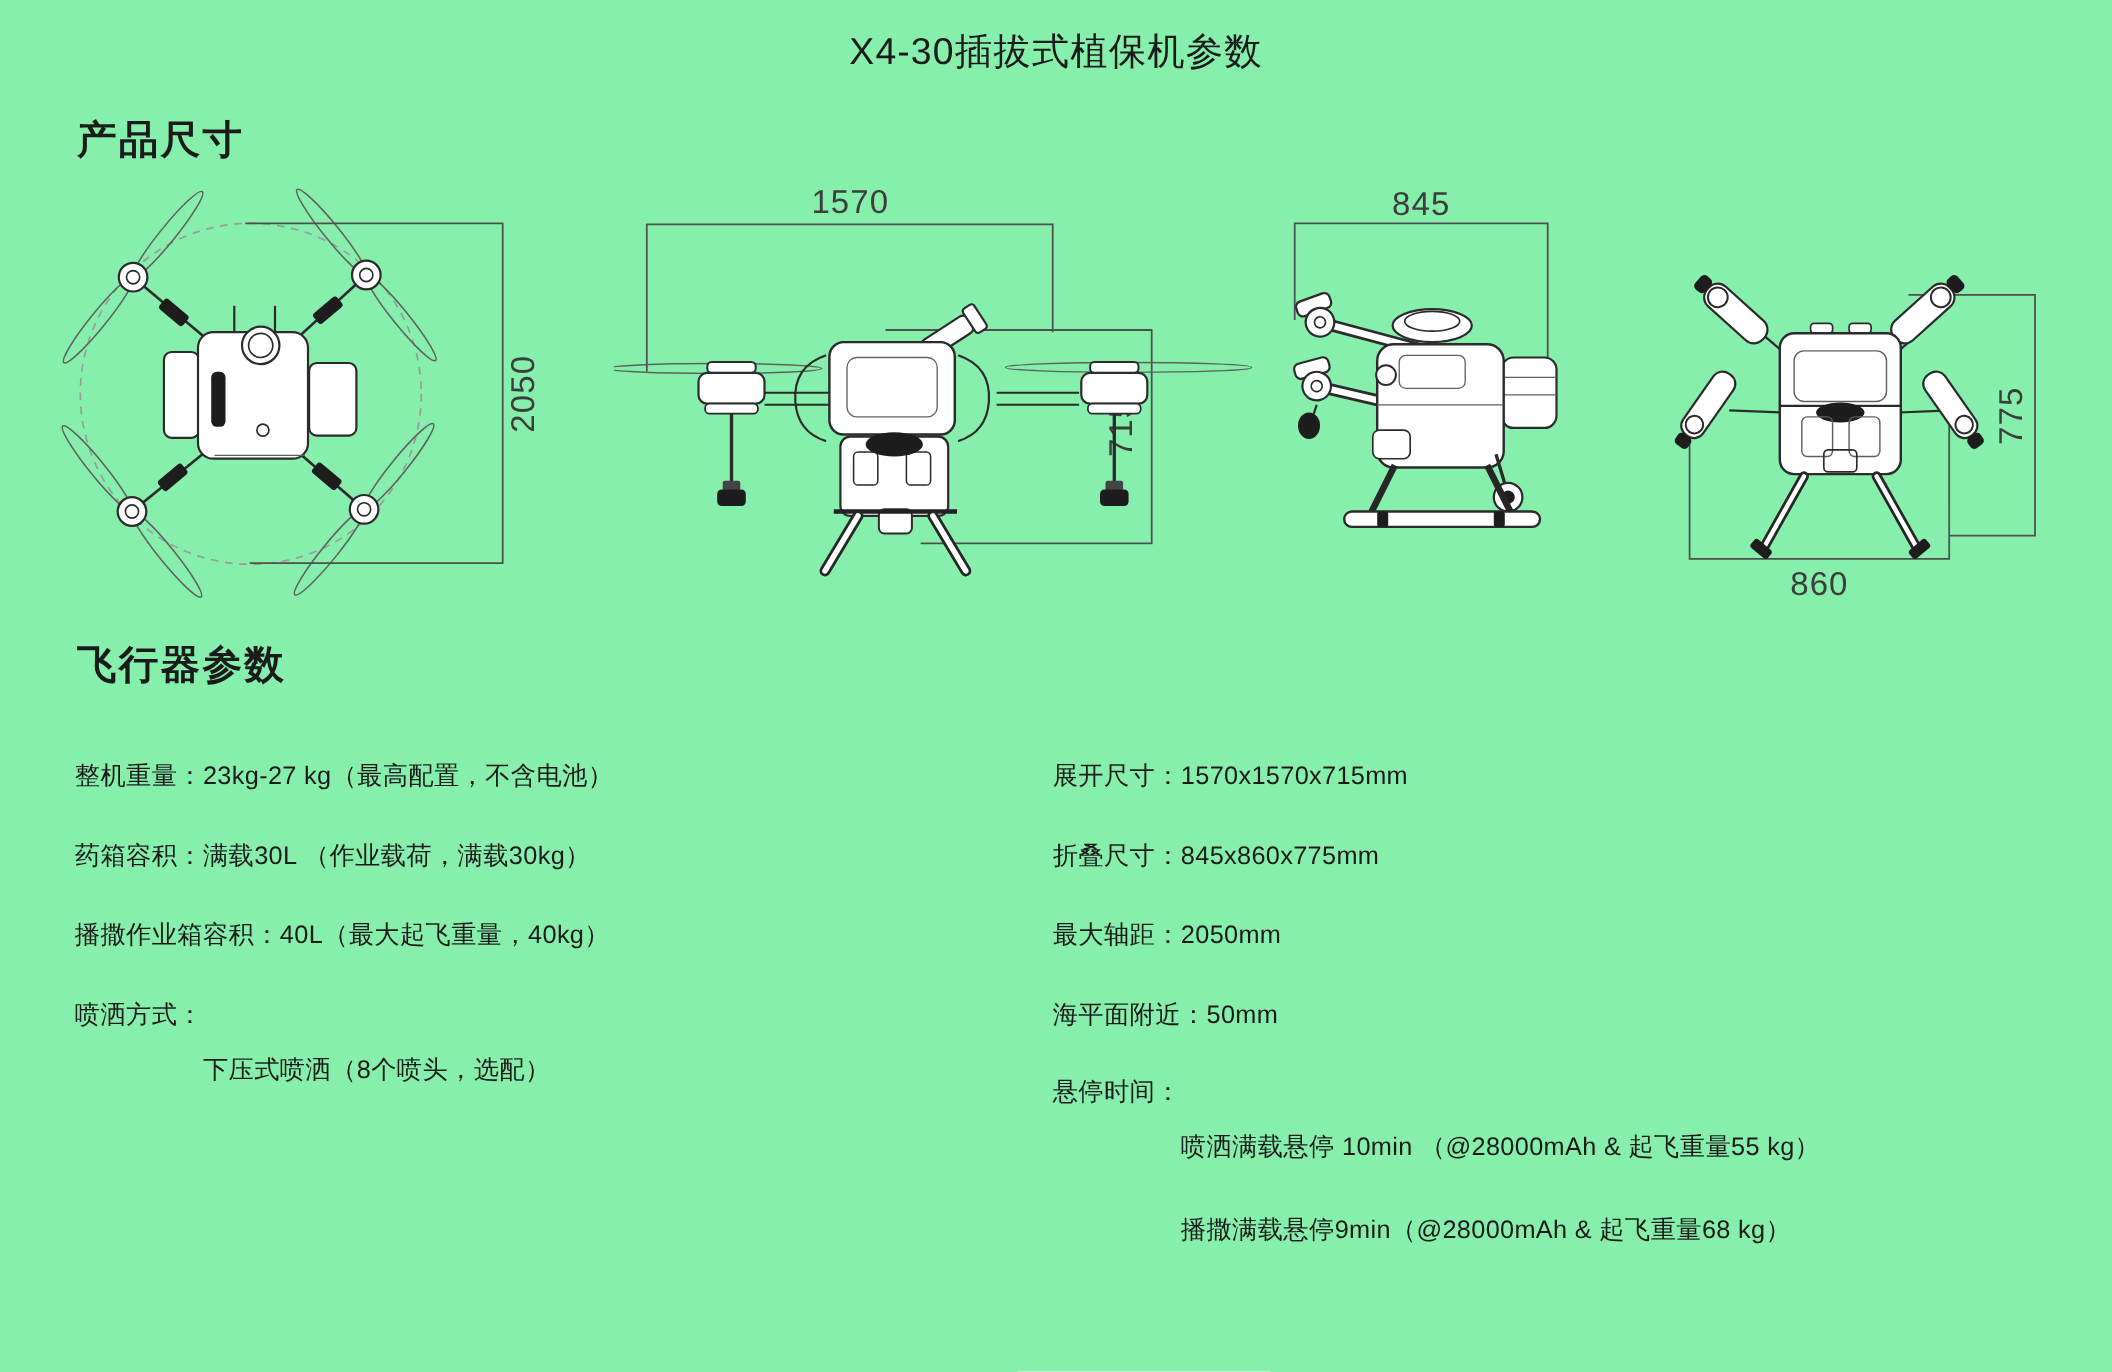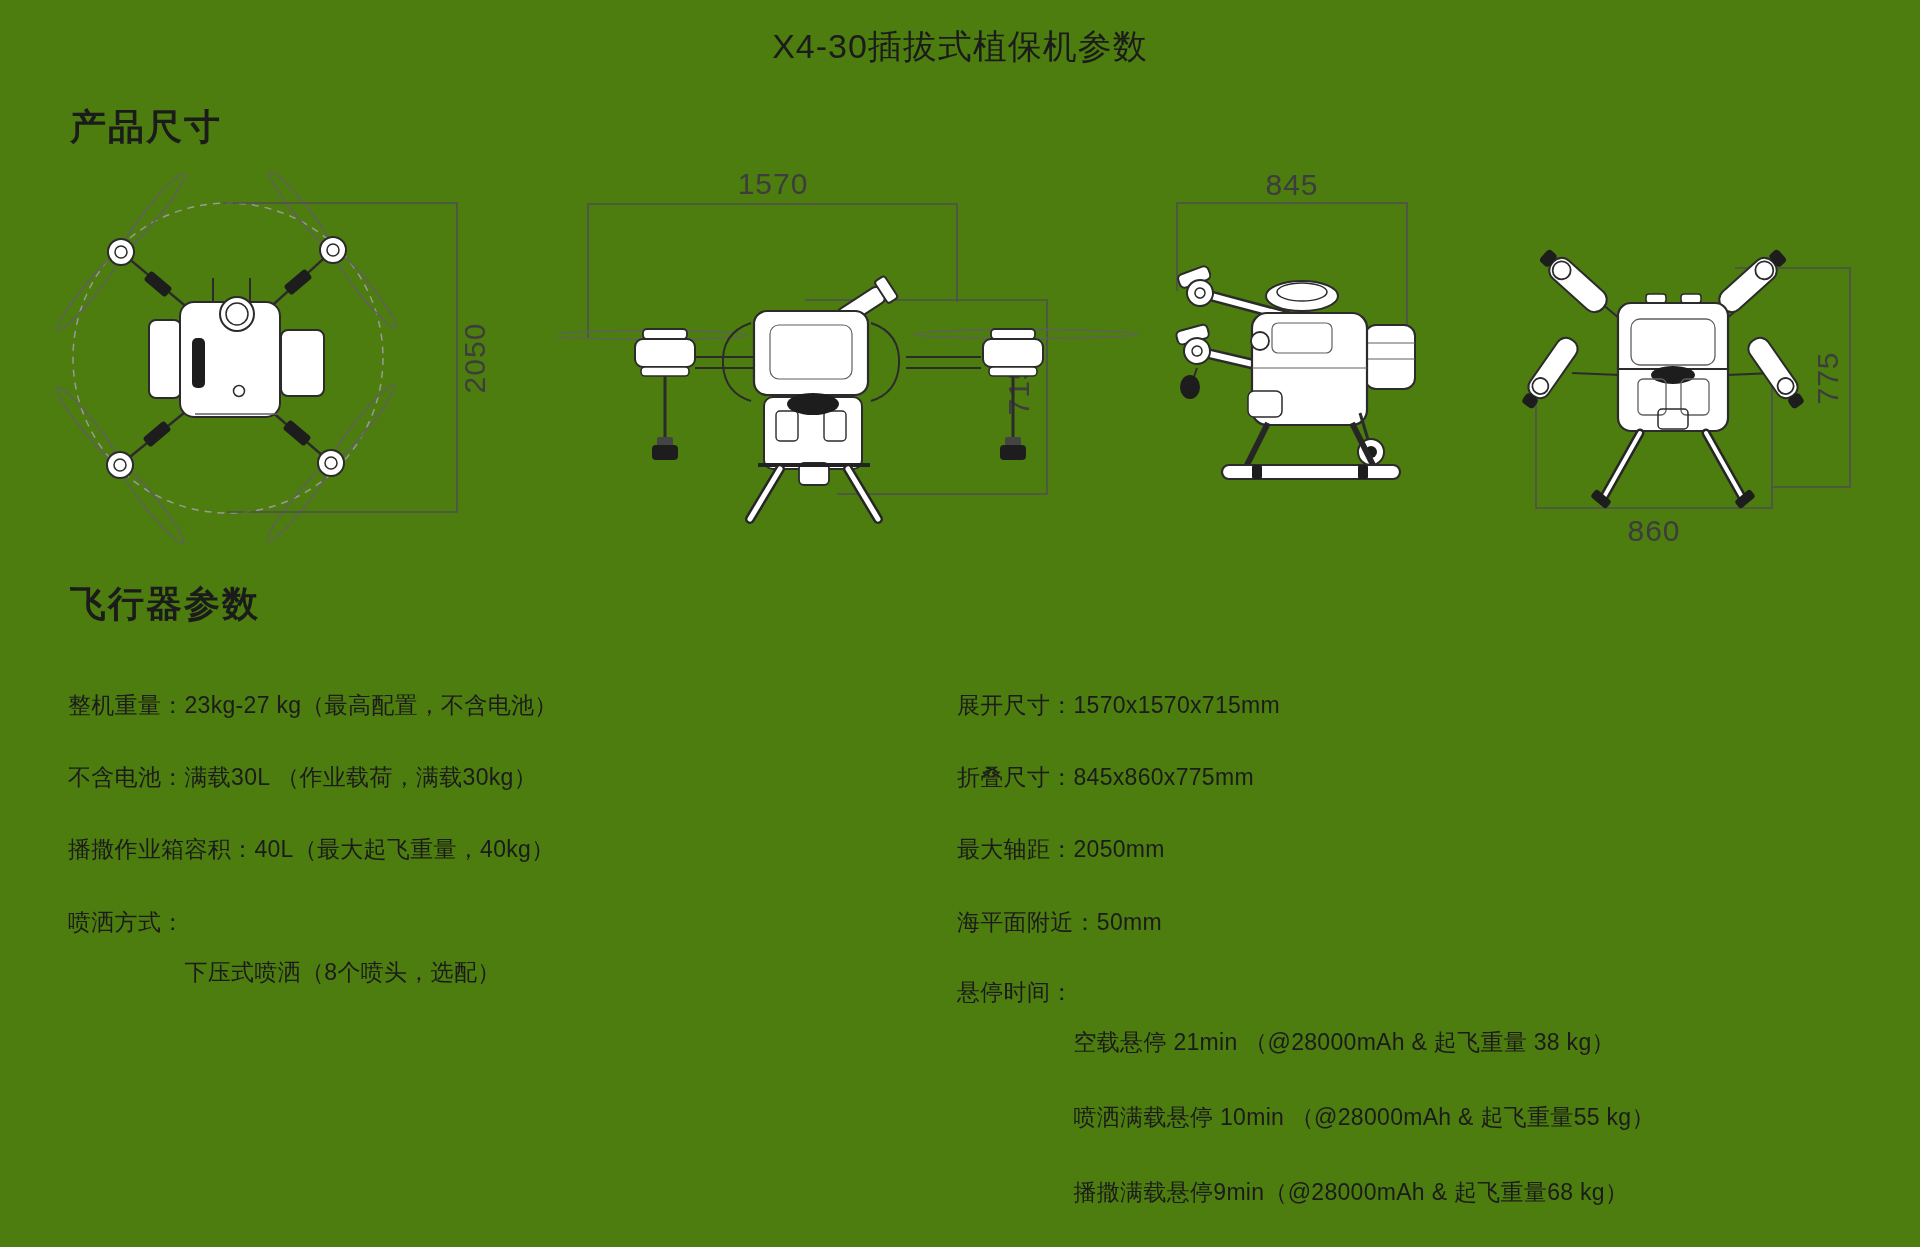--- a/index.html
+++ b/index.html
@@ -1,16 +1,16 @@
 <!DOCTYPE html>
 <html><head>
 <meta charset="utf-8">
 <style>
   html,body{margin:0;padding:0;background:#ffffff;}
-  .page{position:relative;width:1920px;height:1247px;background:#4d7c0f;overflow:hidden;
+  .page{position:relative;width:1920px;height:1247px;background:#86efac;overflow:hidden;
         font-family:"Liberation Sans","DejaVu Sans",sans-serif;color:#1b1b1b;}
   .title{position:absolute;top:24px;left:0;width:100%;text-align:center;
          font-size:34px;letter-spacing:1px;font-weight:400;}
   .section-heading{position:absolute;font-size:36px;font-weight:700;letter-spacing:2px;}
   #ps-heading{left:70px;top:103px;}
   #fp-heading{left:70px;top:580px;}
   .drawing{position:absolute;}
   .dim{stroke:#4f4f4f;stroke-width:1.6;fill:none;}
   .dim-label{font-family:"Liberation Sans","DejaVu Sans",sans-serif;font-size:30px;
              fill:#3d3d3d;letter-spacing:1px;}
@@ -279,21 +279,21 @@
   </svg>
 
   <div class="section-heading" id="fp-heading">飞行器参数</div>
 
   <div class="spec-col" id="left-col">
     <div class="spec-row g47">
       <span class="spec-label">整机重量：</span>
       <div class="spec-value"><div>23kg-27 kg（最高配置，不含电池）</div></div>
     </div>
     <div class="spec-row g47">
-      <span class="spec-label">不含电池：</span>
+      <span class="spec-label">药箱容积：</span>
       <div class="spec-value"><div>满载30L （作业载荷，满载30kg）</div></div>
     </div>
     <div class="spec-row g48">
       <span class="spec-label">播撒作业箱容积：</span>
       <div class="spec-value"><div>40L（最大起飞重量，40kg）</div></div>
     </div>
     <div class="spec-row g20">
       <span class="spec-label">喷洒方式：</span>
       <div class="spec-value">
         <div>下压式喷洒（8个喷头，选配）</div>
@@ -316,21 +316,20 @@
       <span class="spec-label">最大轴距：</span>
       <div class="spec-value"><div>2050mm</div></div>
     </div>
     <div class="spec-row g45">
       <span class="spec-label">海平面附近：</span>
       <div class="spec-value"><div>50mm</div></div>
     </div>
     <div class="spec-row g20">
       <span class="spec-label">悬停时间：</span>
       <div class="spec-value">
-        <div>空载悬停 21min （@28000mAh &amp; 起飞重量 38 kg）</div>
         <div>喷洒满载悬停 10min （@28000mAh &amp; 起飞重量55 kg）</div>
         <div>播撒满载悬停9min（@28000mAh &amp; 起飞重量68 kg）</div>
       </div>
     </div>
 
   </div>
 
 </div>
 
 </body></html>

